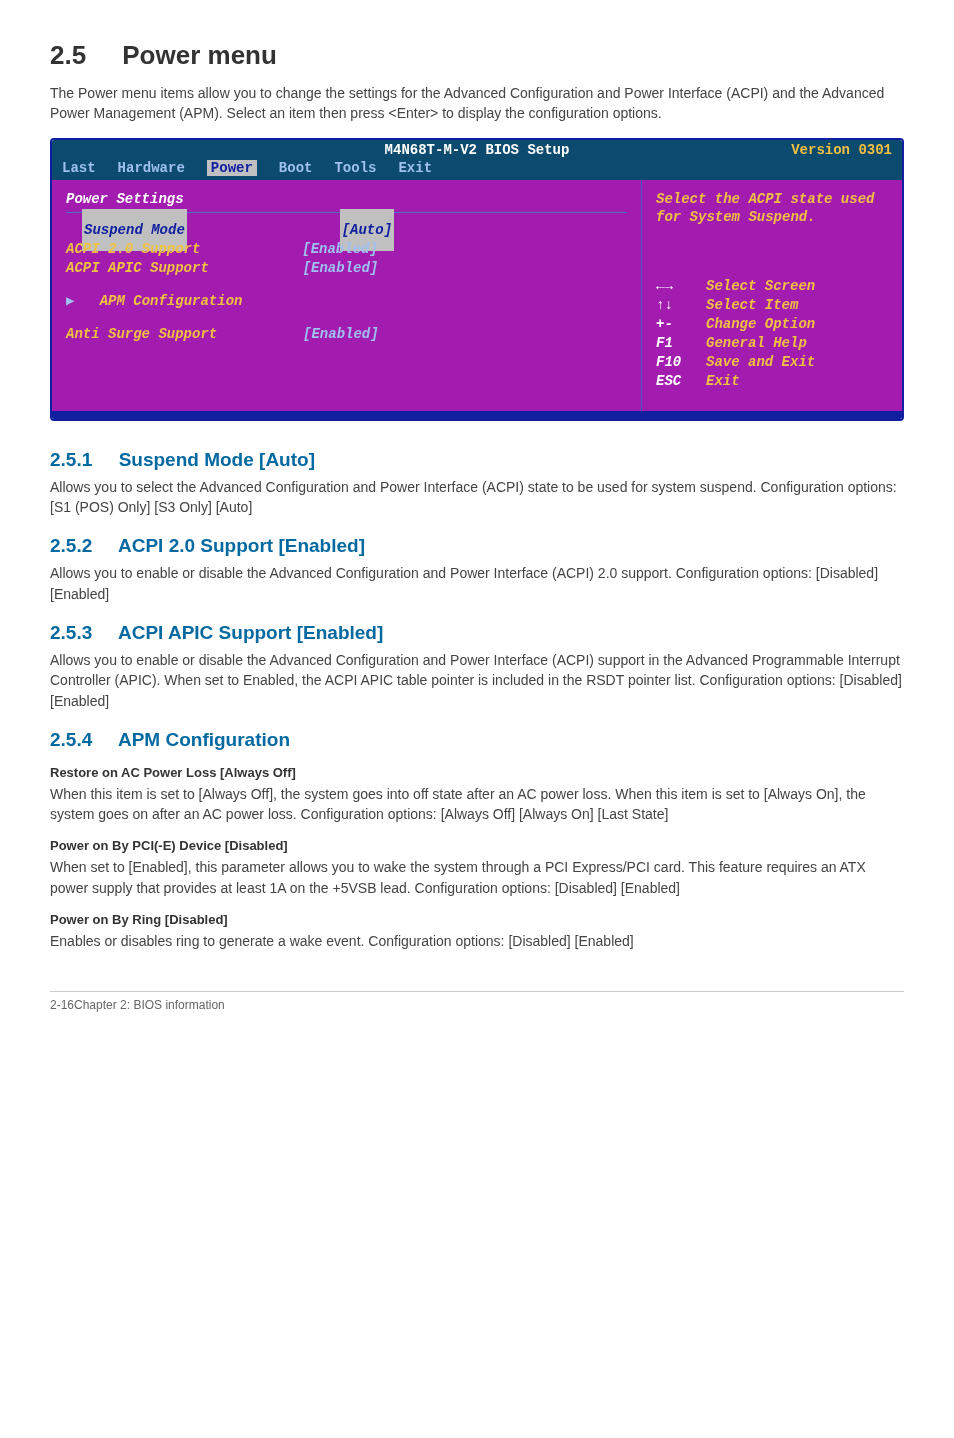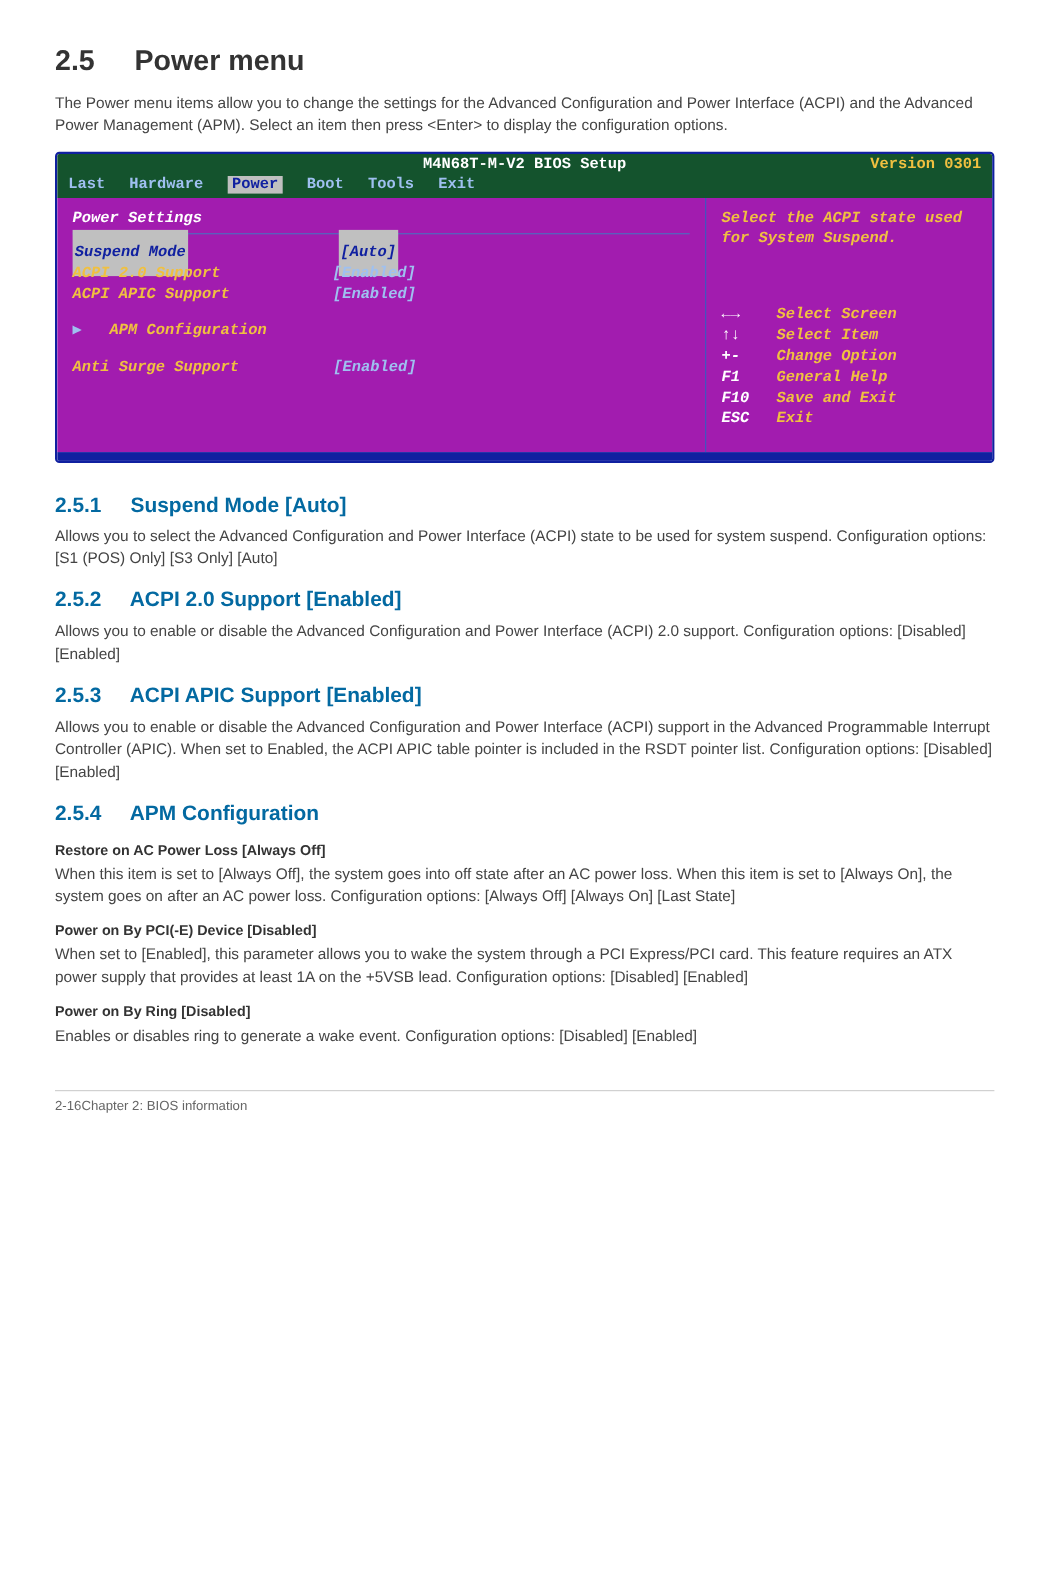--- a/index.html
+++ b/index.html
@@ -26,21 +26,21 @@
   .bios {
     border: 2px solid #1020a0;
     border-radius: 4px;
     overflow: hidden;
     font-family: "Courier New", monospace;
     font-size: 14px;
     font-weight: bold;
     margin-bottom: 28px;
   }
   .bios-header {
-    background: #14532d;
+    background: #0c4a6e;
     color: #9fc0f0;
     padding: 2px 10px 4px 10px;
     position: relative;
     display: flex;
     align-items: flex-end;
     min-height: 38px;
   }
   .bios-title {
     position: absolute;
     top: 2px;
@@ -78,21 +78,21 @@
     padding: 10px 14px 20px 14px;
     border-right: 1px solid #3a5ac0;
     color: #f0c040;
   }
   .bios-right {
     width: 260px;
     padding: 10px 14px 20px 14px;
     color: #f0c040;
   }
   .pw { color: #fff; }
-  .pw-highlight { background: #c0c0c0; color: #1020a0; padding: 13px 2px; }
+  .pw-highlight { background: #c0c0c0; color: #1020a0; padding: 13px 2px; margin-left: 16px; }
   .row { line-height: 1.35; }
   .hr-line {
     border-top: 1px solid #4a70c0;
     margin: 4px 0 8px 0;
   }
   .val { color: #9fc0f0; }
   .menu-arrow { color: #9fc0f0; }
   .help-keys { margin-top: 50px; }
   .help-keys .row { display: flex; gap: 8px; }
   .key-l { color: #fff; width: 42px; }

